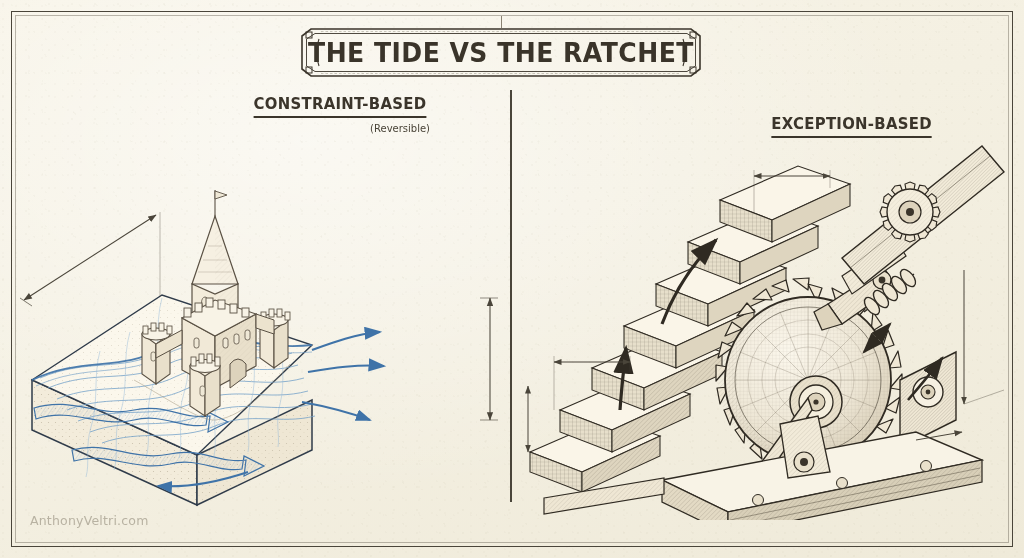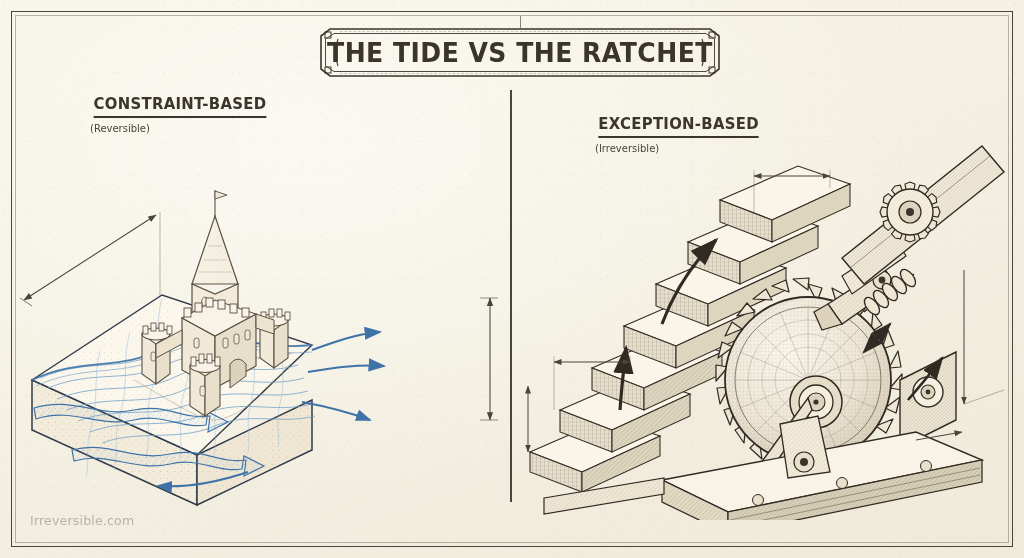--- a/index.html
+++ b/index.html
@@ -47,21 +47,21 @@
     width: 994px; height: 528px;
     border: 0.8px solid #6b6456;
     box-sizing: border-box;
     opacity: 0.45;
     pointer-events: none;
   }
 
   
   #title-plaque {
     position: absolute;
-    left: 320px; top: 28px;
+    left: 301px; top: 28px;
     width: 400px; height: 49px;
   }
   #title-plaque .tick {
     position: absolute;
     left: 200px; top: -12px;
     width: 1px; height: 12px;
     background: #8a8272;
   }
   #title-text {
     position: absolute;
@@ -83,21 +83,21 @@
   #divider {
     position: absolute;
     left: 510px; top: 90px;
     width: 1.6px; height: 412px;
     background: #4a453a;
   }
 
   
   .sec-head {
     position: absolute;
-    text-align: left;
+    text-align: right;
     width: 340px;
   }
   #head-left  { left: 90px;  top: 95px; }
   #head-right { left: 595px; top: 95px; margin-top: 20px; }
   .sec-title {
     font-family: "DejaVu Sans", sans-serif;
     font-weight: 700;
     font-size: 15.5px;
     letter-spacing: 0.3px;
     color: #3b352b;
@@ -167,21 +167,20 @@
 
   <div id="divider"></div>
 
   <div class="sec-head" id="head-left">
     <div class="sec-title">CONSTRAINT-BASED</div>
     <div class="sec-sub">(Reversible)</div>
   </div>
 
   <div class="sec-head" id="head-right">
     <div class="sec-title">EXCEPTION-BASED</div>
-    <div class="sec-sub">(Irreversible)</div>
   </div>
 
   <svg class="art" id="art-left" viewBox="0 0 500 400">
     <defs>
       <pattern id="sandDots" width="7" height="7" patternUnits="userSpaceOnUse">
         <circle cx="1.5" cy="1.5" r="0.55" fill="#8c8066" opacity="0.55"></circle>
         <circle cx="5" cy="4.5" r="0.45" fill="#8c8066" opacity="0.4"></circle>
       </pattern>
       <pattern id="waterHatch" width="6" height="6" patternUnits="userSpaceOnUse" patternTransform="rotate(35)">
         <line x1="0" y1="0" x2="0" y2="6" stroke="#5d8fbe" stroke-width="0.6" opacity="0.65"></line>
@@ -592,15 +591,15 @@
 
       <line x1="404" y1="360" x2="450" y2="352" marker-end="url(#thinA)"></line>
     </g>
 
     <g>
       <path d="M352,272 L378,244" stroke="#2f2a22" stroke-width="2.4" fill="none" marker-start="url(#inkArrowB)" marker-end="url(#inkArrow)"></path>
       <path d="M396,320 C408,306 420,292 430,278" stroke="#2f2a22" stroke-width="2.6" fill="none" marker-end="url(#inkArrow)"></path>
     </g>
   </svg>
 
-  <div id="watermark">Irreversible.com</div>
+  <div id="watermark">AnthonyVeltri.com</div>
 
 </div>
 
 </body></html>

